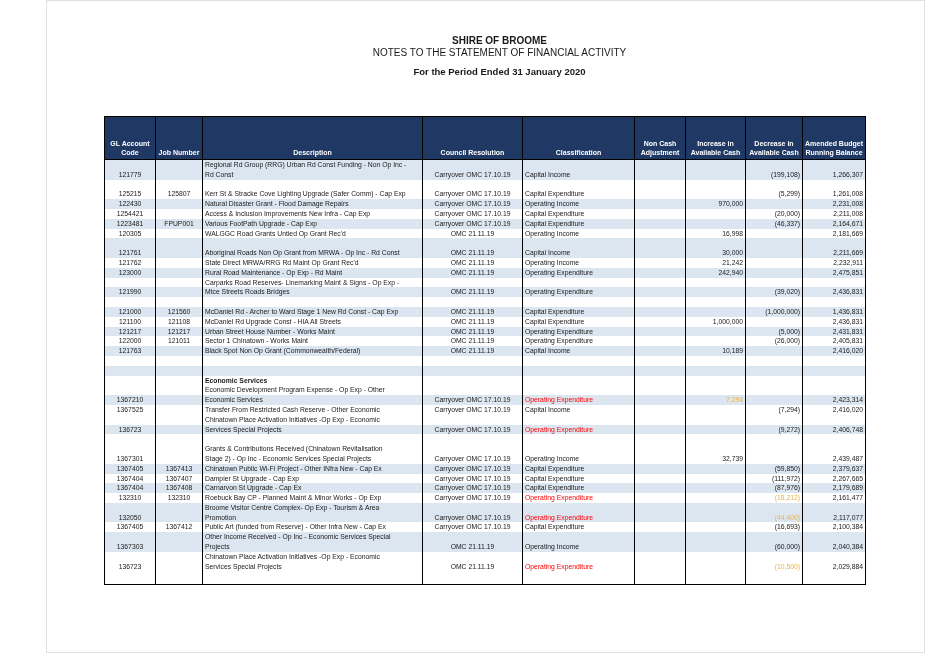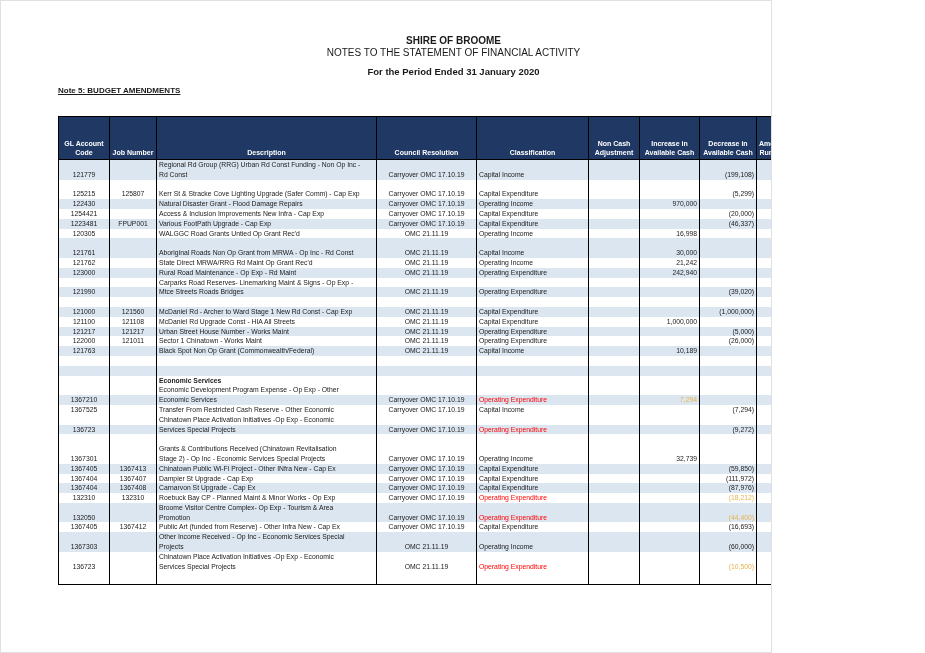--- a/index.html
+++ b/index.html
@@ -1,19 +1,19 @@
 <!DOCTYPE html>
 <html><head>
 <meta charset="utf-8">
 <style>
   html,body{margin:0;padding:0;background:#fff;}
   .page{
-    position:relative;width:772px;height:653px;background:#ffffff;
+    position:relative;width:879px;height:653px;background:#ffffff;
     font-family:"Liberation Sans",sans-serif;color:#1a1a1a;overflow:hidden;
-    border:1px solid #e0e0e0;box-sizing:border-box;
+    border:1px solid #e0e0e0;box-sizing:border-box;margin-left:46px;
   }
   .titles{position:absolute;top:34px;left:0;width:905px;text-align:center;}
   .title-main{font-size:10px;font-weight:bold;line-height:12px;}
   .title-sub{font-size:10px;font-weight:normal;line-height:12px;}
   .title-period{font-size:9.5px;font-weight:bold;margin-top:7px;text-align:center;}
   .noteblock{position:absolute;left:57px;top:85px;}
   .note-head{font-size:8px;font-weight:bold;text-decoration:underline;line-height:10px;}
   .note-sub{font-size:8px;font-weight:bold;line-height:10px;}
   .sheet{position:absolute;left:57px;top:115px;}
   table{border-collapse:collapse;table-layout:fixed;width:761px;border:1px solid #000;}
@@ -41,21 +41,20 @@
 
 <div class="page">
 
   <div class="titles">
     <div class="title-main">SHIRE OF BROOME</div>
     <div class="title-sub">NOTES TO THE STATEMENT OF FINANCIAL ACTIVITY</div>
     <div class="title-period">For the Period Ended 31 January 2020</div>
   </div>
 
   <div class="noteblock">
-    <div class="note-head">Note 5: BUDGET AMENDMENTS</div>
   </div>
 
   <div class="sheet">
     <table>
       <colgroup>
         <col style="width:51px">
           <col style="width:47px">
           <col style="width:220px">
         <col style="width:100px">
           <col style="width:112px">

